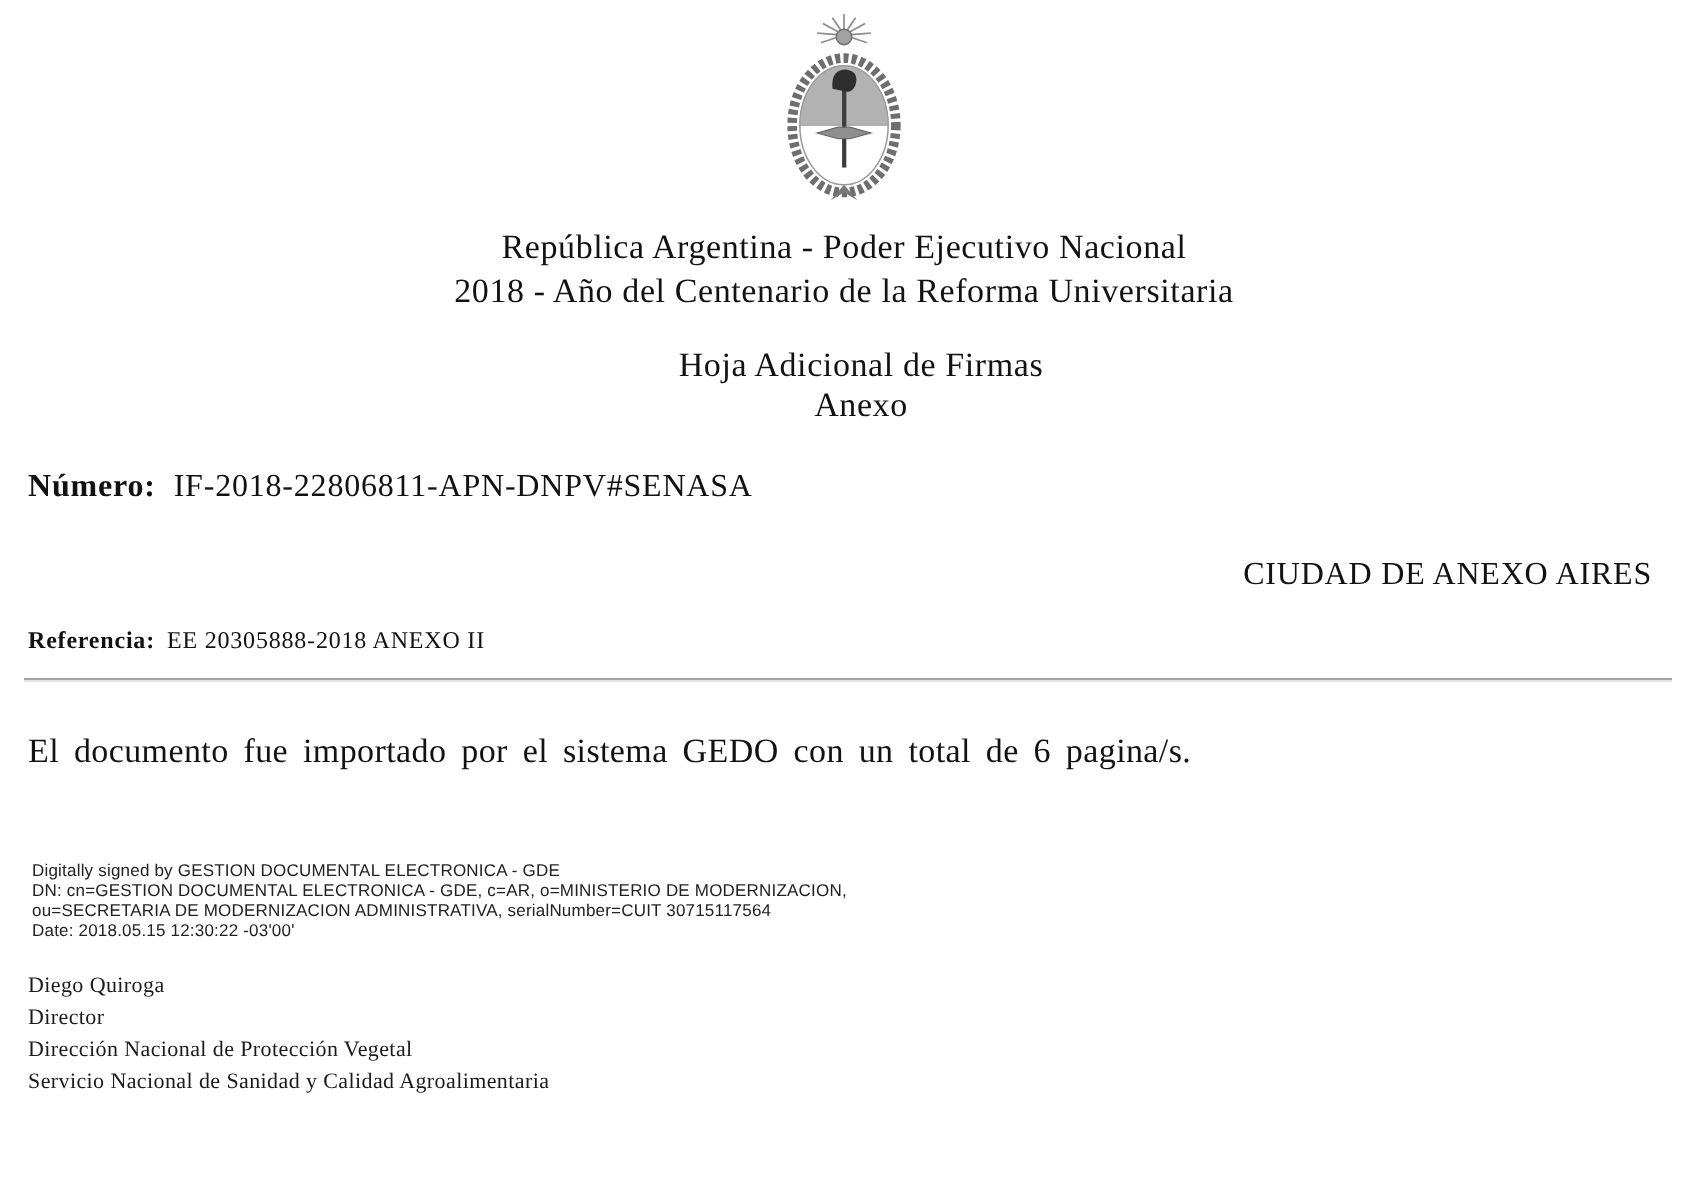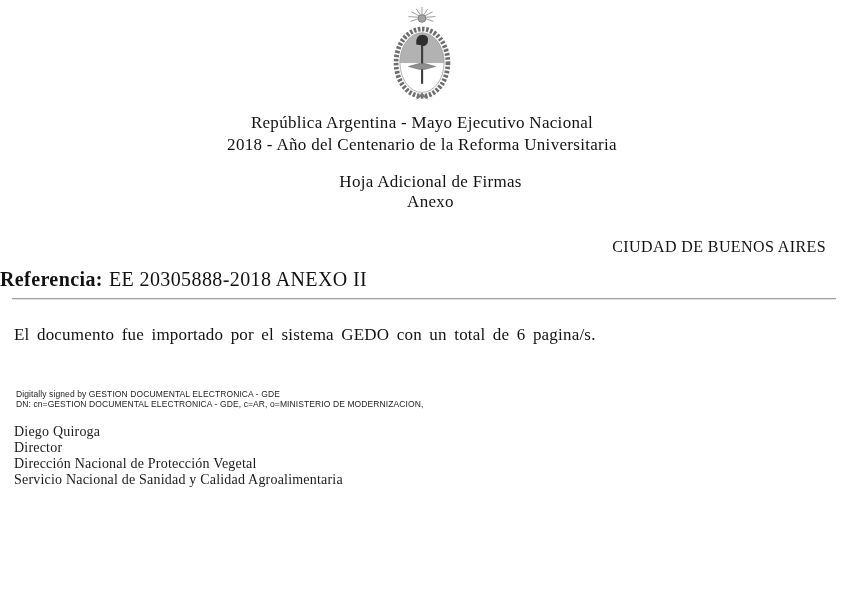--- a/index.html
+++ b/index.html
@@ -27,21 +27,21 @@
   .numero-row{
     margin-top:22px;padding-left:14px;font-size:16px;line-height:18px;
     letter-spacing:0.4px;
   }
   .numero-row .lbl{font-weight:bold;margin-right:9px;}
   .place-date{
     margin-top:22px;padding-right:18px;text-align:right;
     font-size:16px;line-height:26px;letter-spacing:0.4px;
   }
   .referencia-row{
-    margin-top:10px;font-size:20px;line-height:18px;
+    margin-top:10px;padding-left:14px;font-size:12px;line-height:18px;
     letter-spacing:0.4px;
   }
   .referencia-row .lbl{font-weight:bold;margin-right:6px;}
   hr.divider{
     margin:10px 8px 0 12px;
     border:none;
     border-top:1px solid #a3a3a3;
     border-bottom:1px solid #e3e3e3;
     height:0;
   }
@@ -50,21 +50,21 @@
     letter-spacing:0.2px;word-spacing:3px;
   }
   .stamp{
     margin-top:45px;padding-left:16px;
     font-family:"Liberation Sans","DejaVu Sans",sans-serif;
     font-size:8.5px;line-height:10px;color:#222;
     letter-spacing:0.1px;
   }
   .signer{
     margin-top:15px;padding-left:14px;
-    font-size:14px;line-height:16px;letter-spacing:0.2px;color:#1a1a1a;
+    font-size:11px;line-height:16px;letter-spacing:0.2px;color:#1a1a1a;
   }
   .signer div{white-space:nowrap;}
 </style>
 </head>
 <body>
 
 <div class="page">
 
   <div class="emblem-wrap">
     <svg width="100" height="96" viewBox="0 0 100 100" xmlns="http://www.w3.org/2000/svg">
@@ -92,42 +92,47 @@
       <rect x="49" y="35" width="2.2" height="46" fill="#3c3c3c"></rect>
 
       <path d="M44 40 Q43 30 51 30 Q58 31 56 38 Q54 43 49 41 Z" fill="#2e2e2e"></path>
 
       <path d="M36 63 L47 60 L53 60 L64 63 L53 66 L47 66 Z" fill="#8f8f8f" stroke="#636363" stroke-width="0.6"></path>
 
       <path d="M50 90 L43 98 L50 94 L57 98 Z" fill="#787878"></path>
     </svg>
   </div>
 
-  <div class="hdr">República Argentina - Mayo Ejecutivo Nacional</div>
+  <div class="hdr">República Argentina - Poder Ejecutivo Nacional</div>
   <div class="hdr">2018 - Año del Centenario de la Reforma Universitaria</div>
 
   <div class="doc-title">Hoja Adicional de Firmas</div>
   <div class="doc-title">Anexo</div>
 
+  <div class="numero-row">
+    <span class="lbl">Número:</span><span>IF-2018-22806811-APN-DNPV#SENASA</span>
+  </div>
 
   <div class="place-date">
-    <div>CIUDAD DE BUENOS AIRES</div>
+    <div>CIUDAD DE ANEXO AIRES</div>
   </div>
 
   <div class="referencia-row">
     <span class="lbl">Referencia:</span><span>EE 20305888-2018 ANEXO II</span>
   </div>
 
   <hr class="divider">
 
   <div class="body-text">El documento fue importado por el sistema GEDO con un total de 6 pagina/s.</div>
 
   <div class="stamp">
     <div>Digitally signed by GESTION DOCUMENTAL ELECTRONICA - GDE</div>
     <div>DN: cn=GESTION DOCUMENTAL ELECTRONICA - GDE, c=AR, o=MINISTERIO DE MODERNIZACION,</div>
+    <div>ou=SECRETARIA DE MODERNIZACION ADMINISTRATIVA, serialNumber=CUIT 30715117564</div>
+    <div>Date: 2018.05.15 12:30:22 -03'00'</div>
   </div>
 
   <div class="signer">
     <div>Diego Quiroga</div>
     <div>Director</div>
     <div>Dirección Nacional de Protección Vegetal</div>
     <div>Servicio Nacional de Sanidad y Calidad Agroalimentaria</div>
   </div>
 
 </div>

